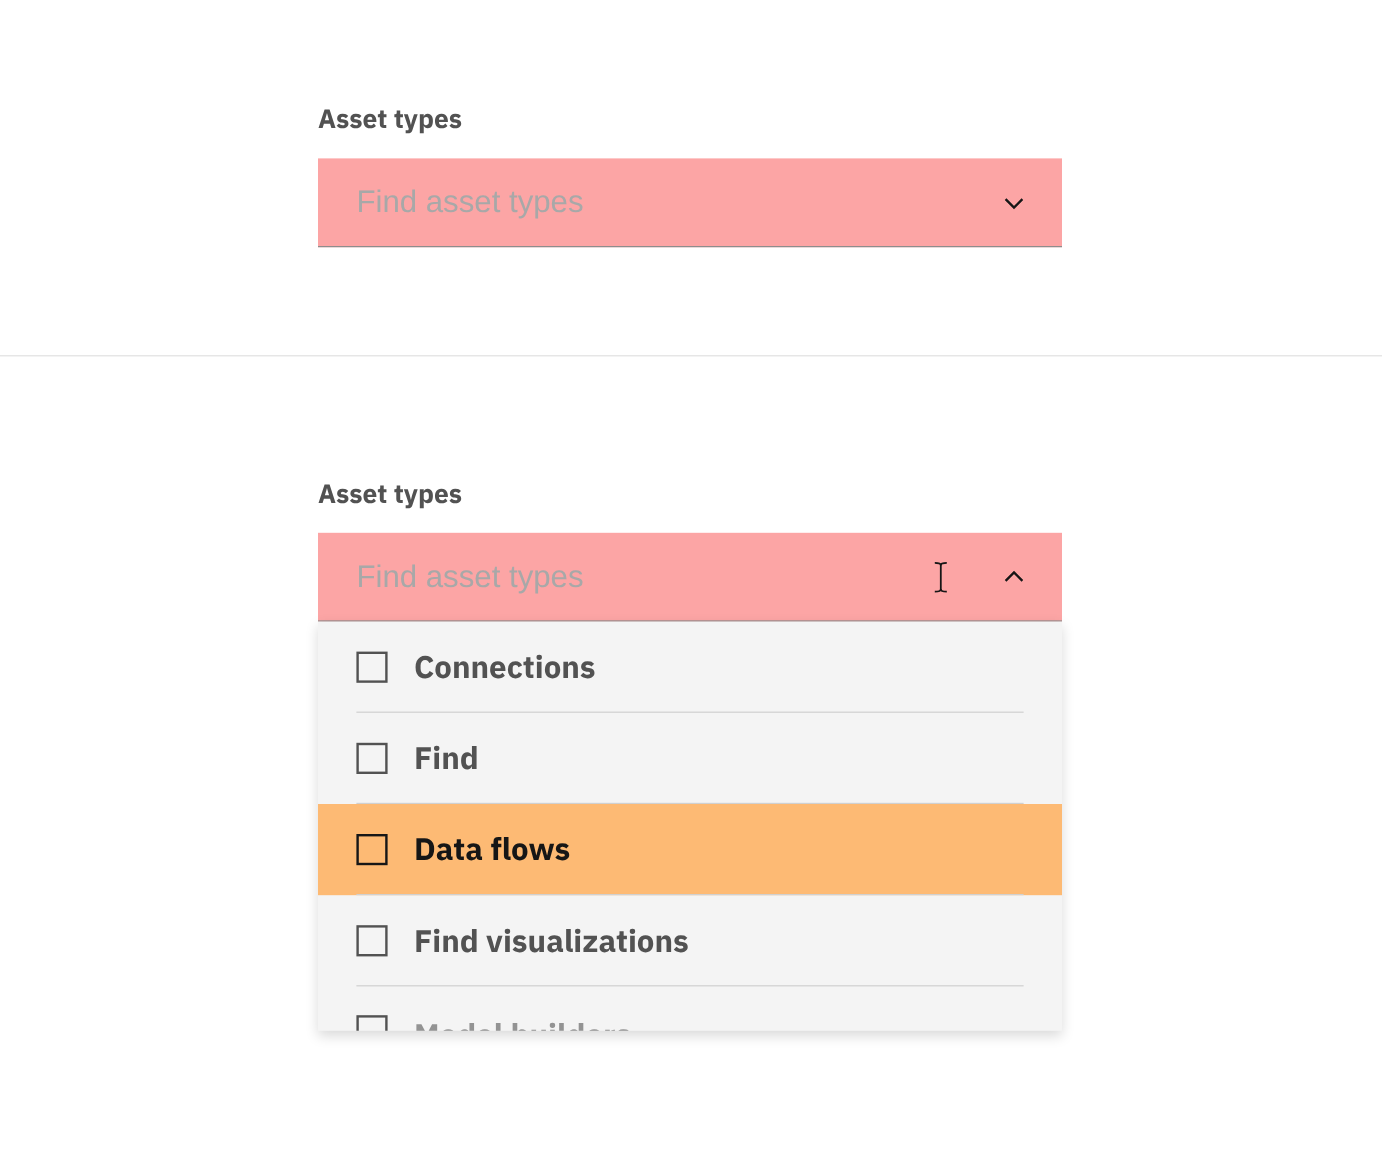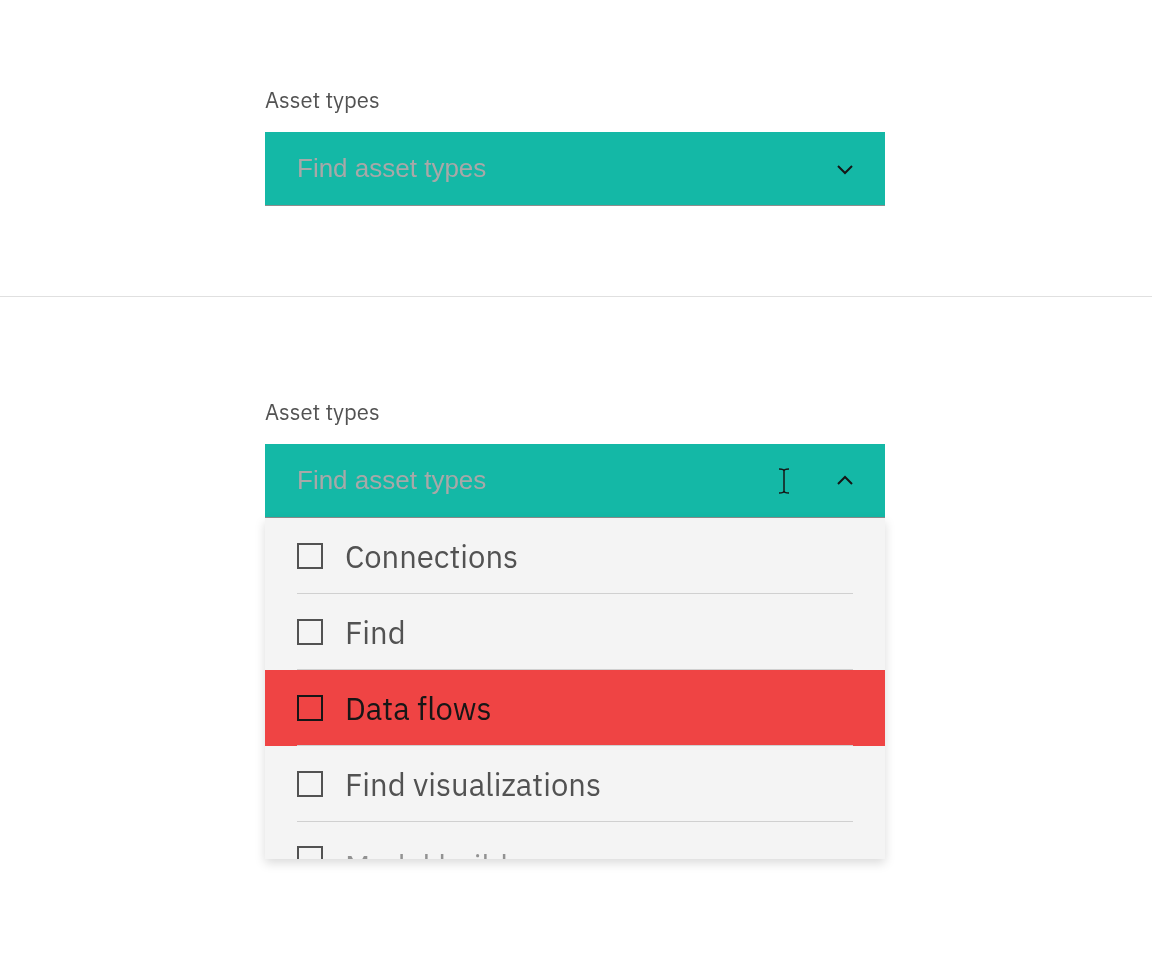--- a/index.html
+++ b/index.html
@@ -19,30 +19,30 @@
 }
 .section-divider {
   border: none;
   border-top: 1px solid #e0e0e0;
   margin: 0;
 }
 .field-label {
   font-size: 22px;
   color: #525252;
   margin-bottom: 18px;
-  font-weight: 400;
+  font-weight: 700;
 }
 .combo-wrapper {
   position: relative;
   width: 620px;
 }
 .combo-input {
   width: 100%;
   height: 74px;
-  background: #14b8a6;
+  background: #fca5a5;
   border: none;
   border-bottom: 1px solid #8d8d8d;
   padding: 0 60px 0 32px;
   font-size: 26px;
   color: #161616;
   outline: none;
   display: flex;
   align-items: center;
 }
 .combo-input::placeholder {
@@ -92,36 +92,37 @@
 .menu-item:not(:last-child)::after {
   content: "";
   position: absolute;
   left: 32px;
   right: 32px;
   bottom: 0;
   height: 1px;
   background: #d0d0d0;
 }
 .menu-item.hovered {
-  background: #ef4444;
+  background: #fdba74;
   align-items: center;
 }
 .checkbox {
   width: 26px;
   height: 26px;
   border: 2px solid #161616;
   margin-right: 22px;
   flex-shrink: 0;
 }
 .checkbox.dim {
   border-color: #525252;
 }
 .menu-label {
-  font-size: 31px;
+  font-size: 26px;
   color: #525252;
+  font-weight: bold;
 }
 .menu-label.bold {
   color: #161616;
 }
 .menu-item.cut {
   height: 38px;
   overflow: hidden;
   align-items: flex-start;
   padding-top: 24px;
 }

